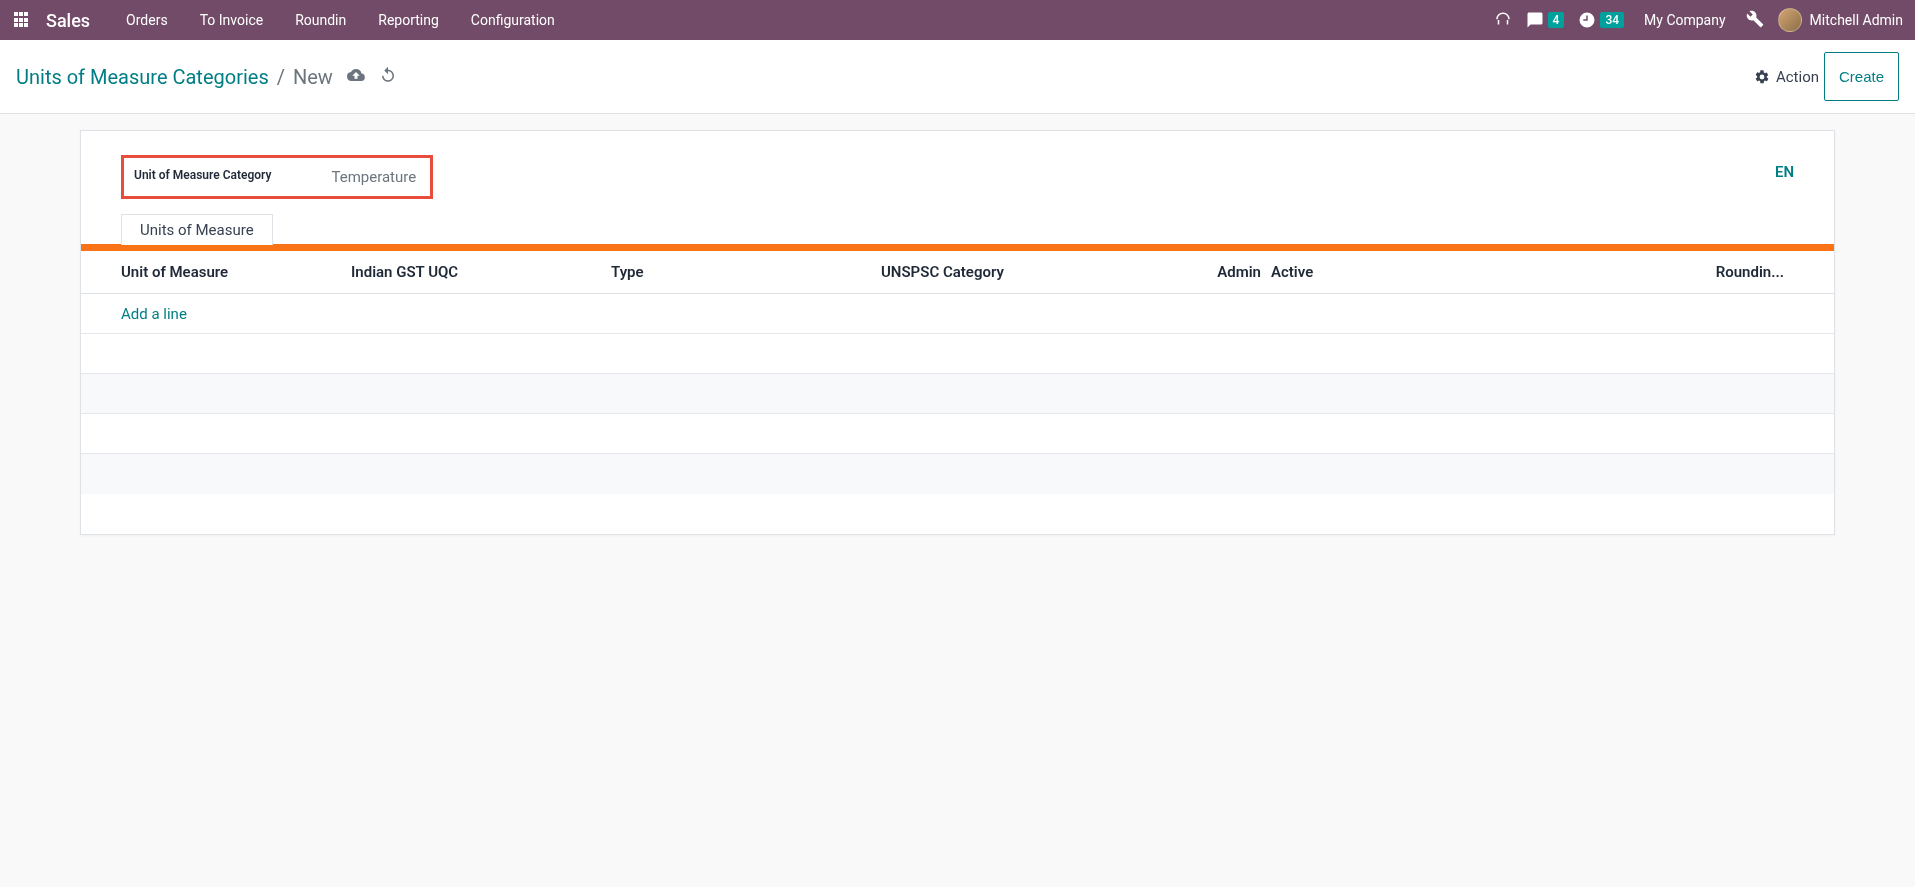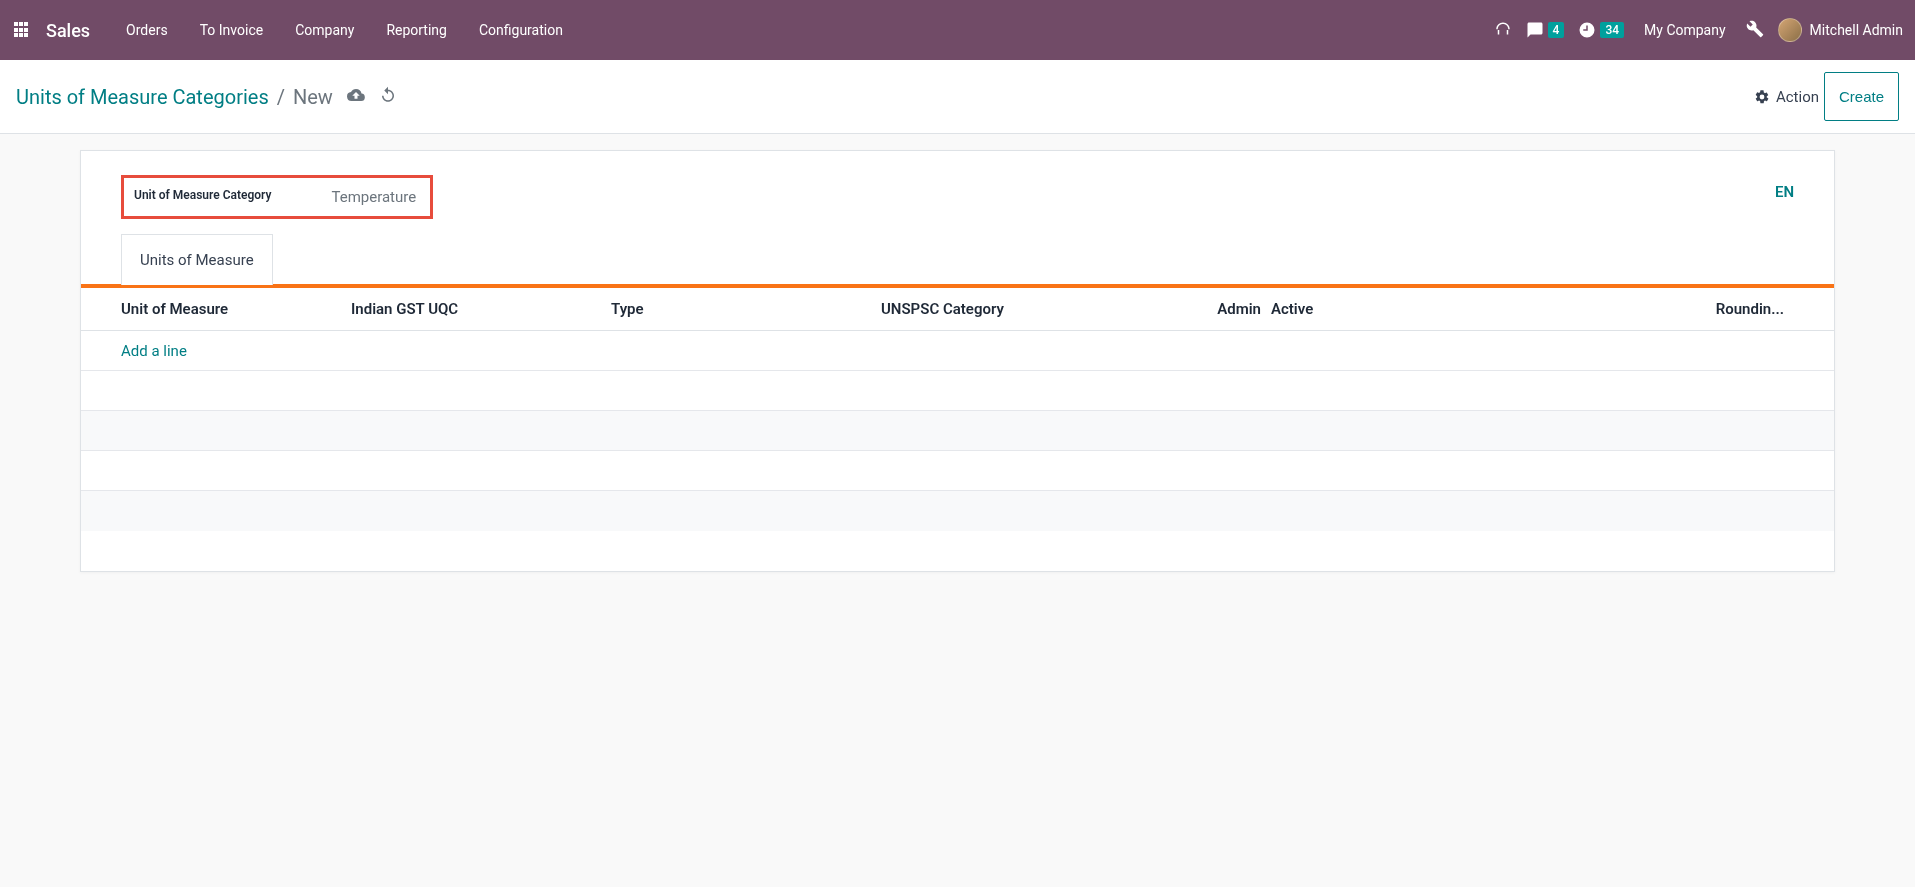--- a/index.html
+++ b/index.html
@@ -1,18 +1,18 @@
 <!DOCTYPE html>
 <html><head>
 <meta charset="utf-8">
 <style>
 * { box-sizing: border-box; margin: 0; padding: 0; }
 body { font-family: -apple-system, BlinkMacSystemFont, "Segoe UI", Roboto, sans-serif; background: #f9f9f9; color: #374151; font-size: 14px; }
 
-.topbar { background: #714B67; height: 60px; display: flex; align-items: center; padding: 0 12px; color: #fff; }
+.topbar { background: #714B67; height: 40px; display: flex; align-items: center; padding: 0 12px; color: #fff; }
 .topbar-left { display: flex; align-items: center; gap: 4px; }
 .apps-icon { width: 20px; height: 20px; display: flex; flex-wrap: wrap; gap: 1px; cursor: pointer; padding: 2px; }
 .apps-icon span { width: 4px; height: 4px; background: #fff; }
 .brand { font-size: 18px; font-weight: 500; margin-left: 10px; margin-right: 18px; }
 .nav-item { padding: 0 14px; font-size: 14px; cursor: pointer; color: #fff; }
 .topbar-right { margin-left: auto; display: flex; align-items: center; gap: 14px; }
 .badge-wrap { display: flex; align-items: center; gap: 4px; cursor: pointer; }
 .badge { background: #00A09D; color: #fff; font-size: 12px; padding: 1px 5px; border-radius: 2px; font-weight: 500; }
 .icon-svg { width: 18px; height: 18px; fill: #fff; }
 .avatar { width: 24px; height: 24px; border-radius: 50%; background: linear-gradient(135deg,#d4a574,#8b6f47); border: 1px solid rgba(255,255,255,0.3); }
@@ -29,23 +29,23 @@
 
 .content { padding: 16px 80px; }
 .card { background: #fff; border: 1px solid #dee2e6; padding: 24px 0 40px; box-shadow: 0 1px 3px rgba(0,0,0,0.04); }
 .form-row { display: flex; align-items: flex-start; padding: 0 40px; position: relative; }
 .highlight-box { border: 3px solid #E74C3C; padding: 10px 14px 10px 10px; display: flex; align-items: flex-start; gap: 60px; }
 .field-label { font-weight: 600; color: #1f2937; font-size: 12px; max-width: 150px; }
 .field-value { color: #6c757d; font-size: 15px; }
 .lang-badge { position: absolute; right: 40px; top: 8px; color: #017E84; font-weight: 600; cursor: pointer; font-size: 15px; }
 
 .tabs { margin-top: 14px; padding: 0 40px; }
-.tab { display: inline-block; border: 1px solid #dee2e6; border-bottom: none; padding: 16px 18px; background: #fff; color: #374151; cursor: pointer; font-size: 15px; position: relative; top: 1px; }
+.tab { display: inline-block; border: 1px solid #dee2e6; border-bottom: none; padding: 6px 18px; background: #fff; color: #374151; cursor: pointer; font-size: 15px; position: relative; top: 1px; }
 
-.table-wrap { border-top: 4px solid #f97316; }
+.table-wrap { border-top: 7px solid #f97316; }
 .table-header { display: flex; padding: 12px 40px; font-weight: 600; color: #1f2937; border-bottom: 1px solid #dee2e6; font-size: 15px; }
 .col-uom { flex: 0 0 230px; }
 .col-gst { flex: 0 0 260px; }
 .col-type { flex: 0 0 270px; }
 .col-unspsc { flex: 0 0 330px; }
 .col-ratio { flex: 0 0 50px; text-align: right; }
 .col-active { flex: 0 0 70px; padding-left: 10px; }
 .col-round { flex: 1; text-align: right; padding-right: 10px; }
 
 .table-row { display: flex; padding: 10px 40px; border-bottom: 1px solid #e5e7eb; min-height: 40px; align-items: center; }
@@ -66,21 +66,21 @@
         <span></span>
         <span></span>
         <span></span>
         <span></span>
         <span></span>
         <span></span>
     </div>
     <div class="brand">Sales</div>
     <div class="nav-item">Orders</div>
     <div class="nav-item">To Invoice</div>
-    <div class="nav-item">Company</div>
+    <div class="nav-item">Roundin</div>
     <div class="nav-item">Reporting</div>
     <div class="nav-item">Configuration</div>
   </div>
   <div class="topbar-right">
     <div class="badge-wrap">
       <svg class="icon-svg" viewBox="0 0 24 24">
           <path d="M12 2C7 2 3 6 3 11h2c0-4 3-7 7-7s7 3 7 7h2c0-5-4-9-9-9zm-5 10H5v6h2v-6zm12 0h-2v6h2v-6z"></path>
         </svg>
     </div>
     <div class="badge-wrap">

